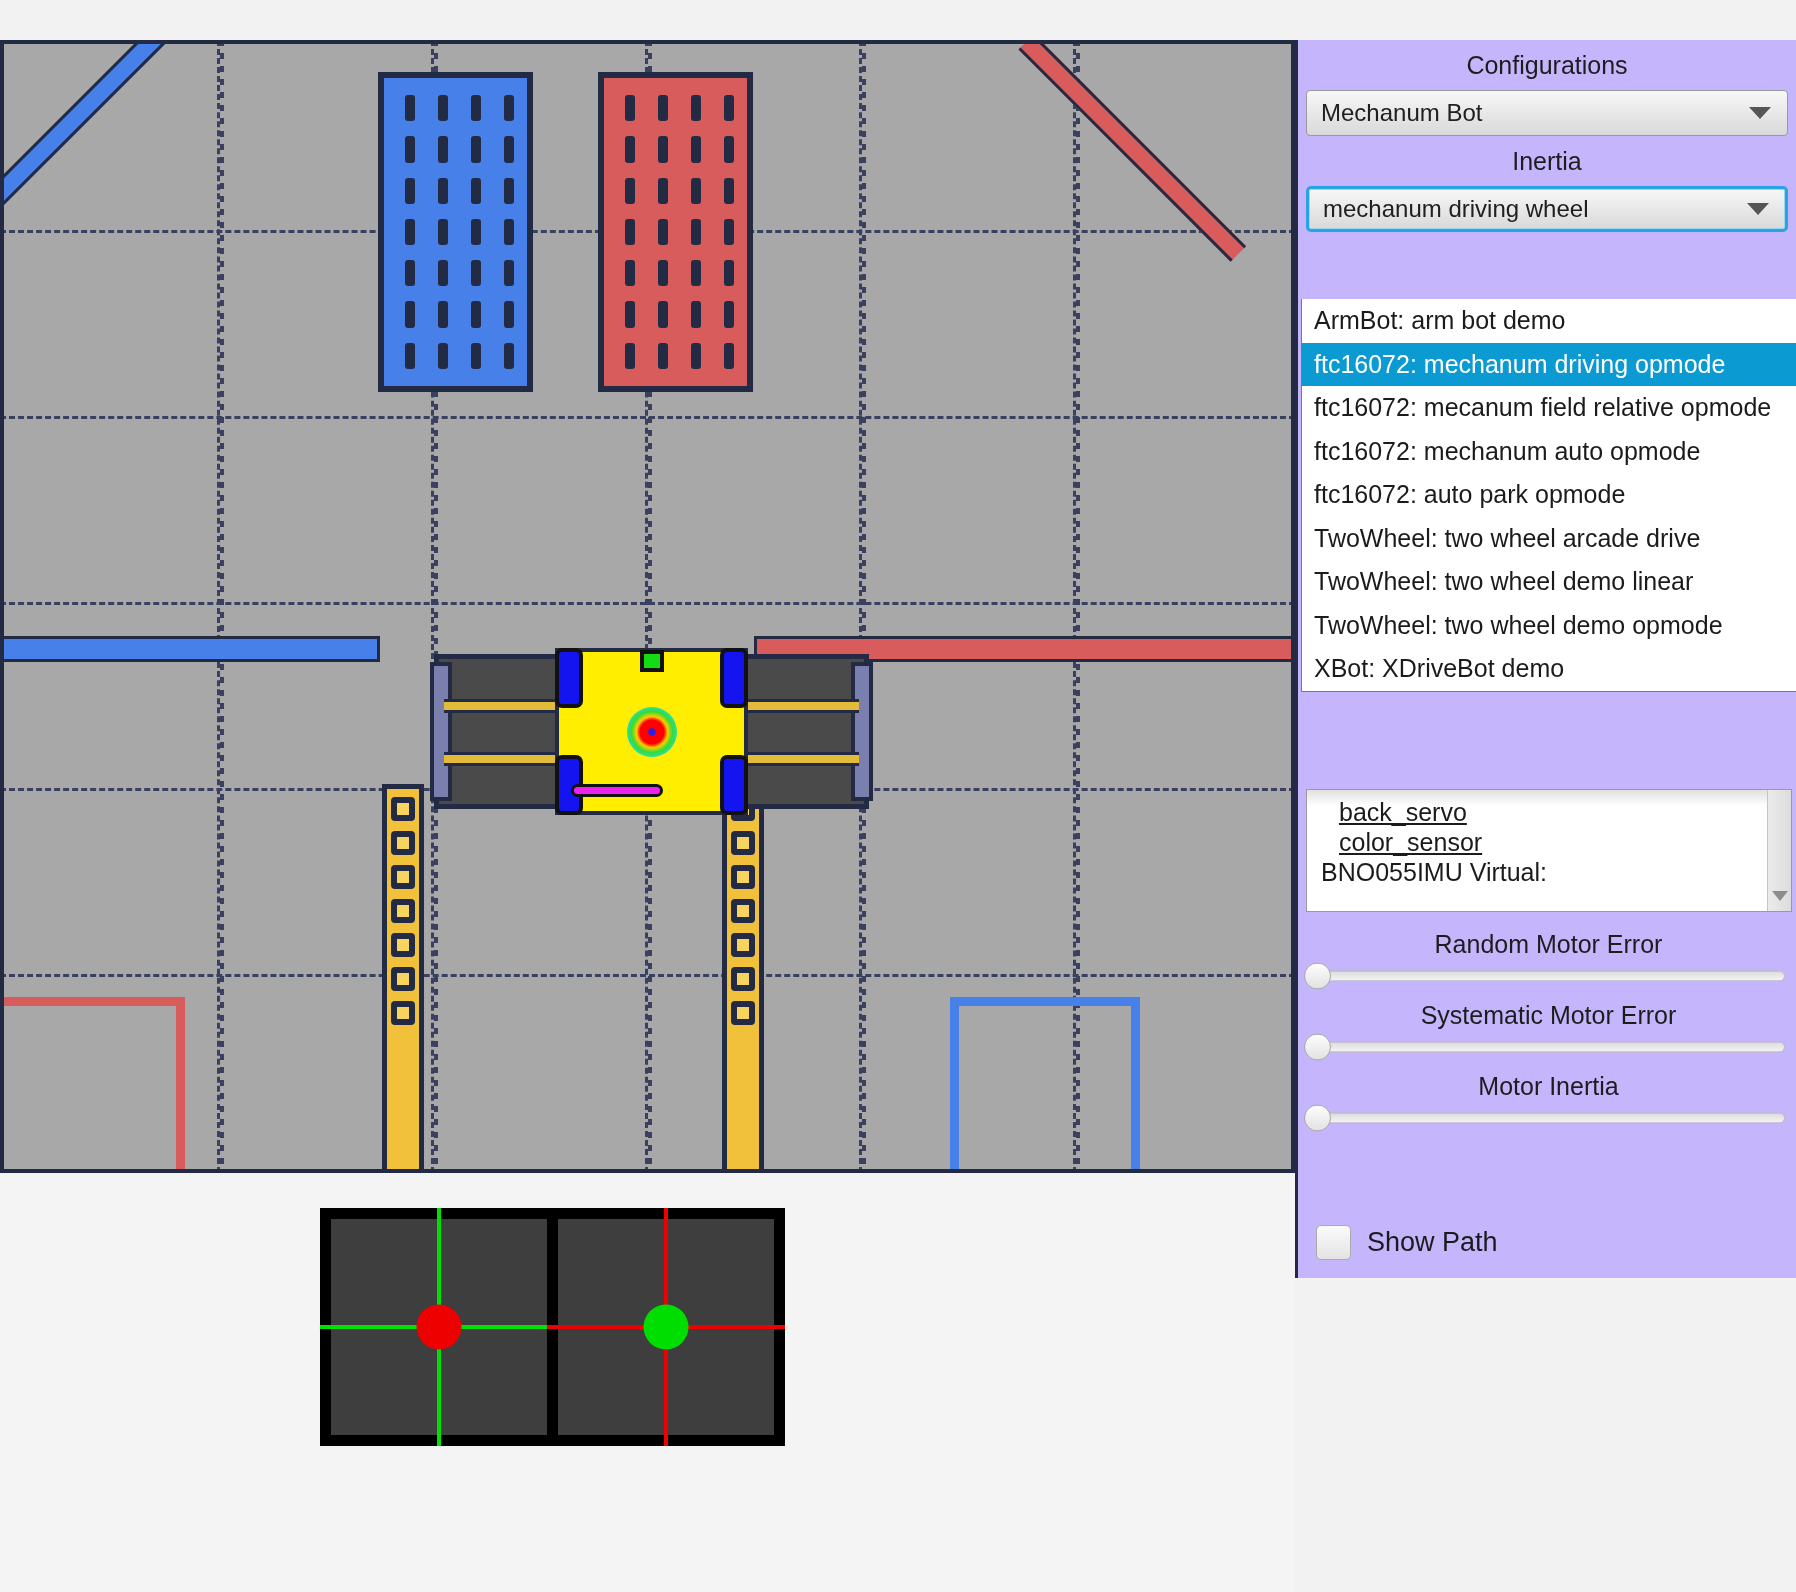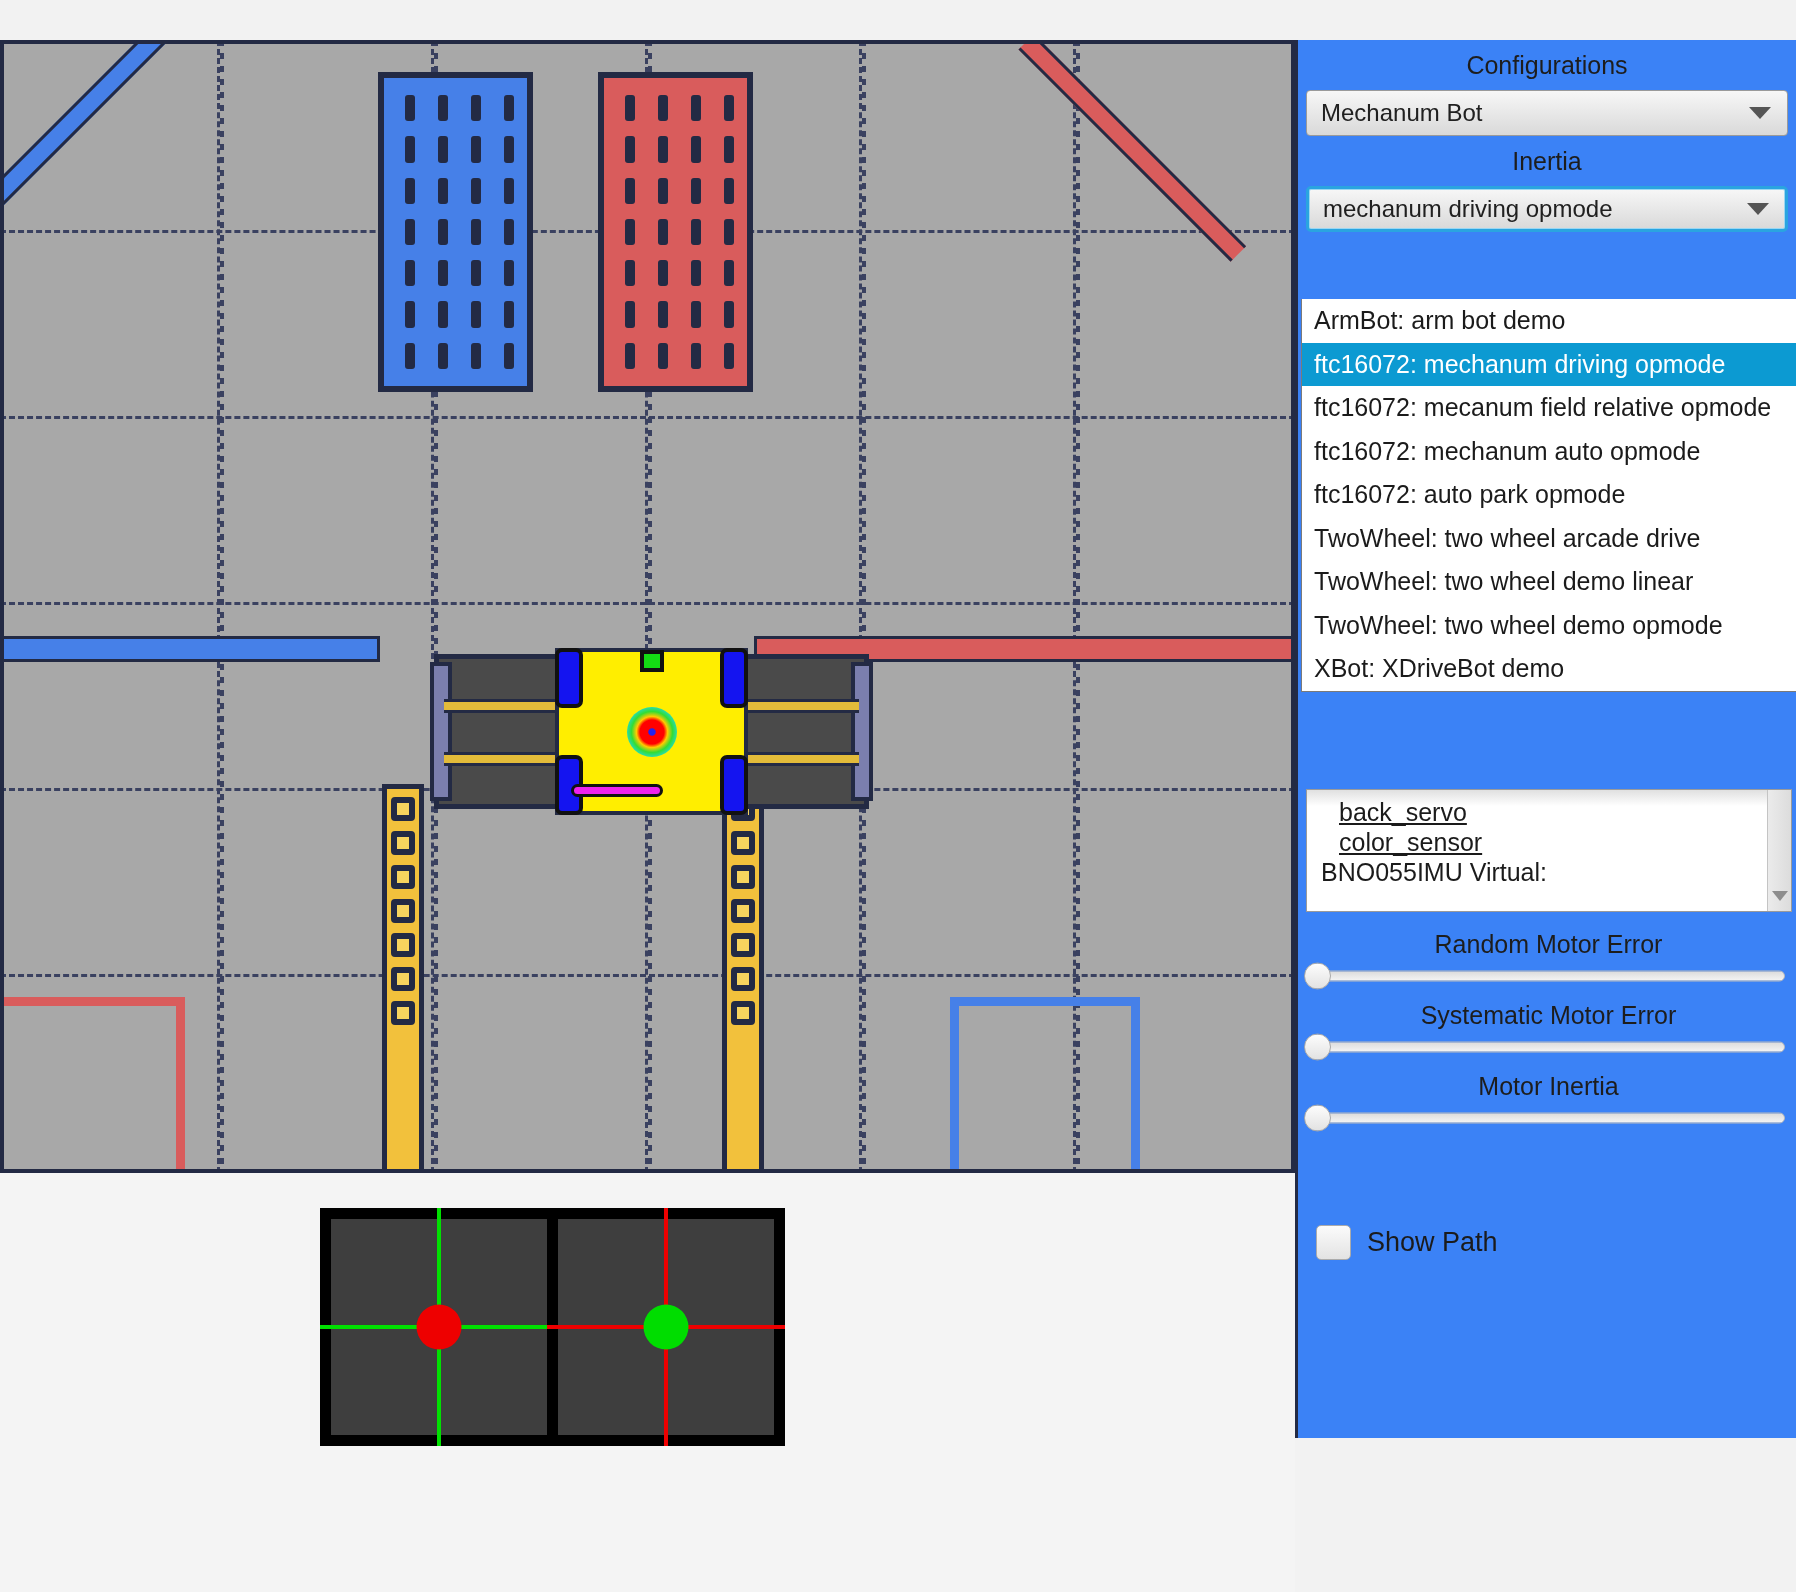--- a/index.html
+++ b/index.html
@@ -143,22 +143,22 @@
   }
   .magenta-bar {
     position: absolute; left: 12px; bottom: 14px;
     width: 92px; height: 13px; background: #ee22ee;
     border: 3px solid #111; border-radius: 7px;
   }
 
   
   #side {
     position: absolute; left: 1295px; top: 40px;
-    width: 501px; height: 1398px;
-    background: #3b82f6;
+    width: 501px; height: 1238px;
+    background: #c4b5fd;
     border-left: 3px solid #232a44;
   }
   .panel-label {
     text-align: center; font-size: 25px; color: #1d1d1d;
     padding: 11px 0 10px;
   }
   .combo {
     position: relative; margin: 0 8px;
     height: 46px; border: 1px solid #9a9a9a; border-radius: 4px;
     background: linear-gradient(to bottom, #f7f7f7 0%, #d9d9d9 100%);
@@ -402,21 +402,21 @@
     <div class="panel-label">Configurations</div>
 
     <div class="combo">
       <span>Mechanum Bot</span>
       <span class="caret"></span>
     </div>
 
     <div class="panel-label">Inertia</div>
 
     <div class="combo focused">
-      <span>mechanum driving opmode</span>
+      <span>mechanum driving wheel</span>
       <span class="caret"></span>
     </div>
 
     <div id="dropdown">
         <div class="dd-item">ArmBot: arm bot demo</div>
         <div class="dd-item selected">ftc16072: mechanum driving opmode</div>
         <div class="dd-item">ftc16072: mecanum field relative opmode</div>
         <div class="dd-item">ftc16072: mechanum auto opmode</div>
         <div class="dd-item">ftc16072: auto park opmode</div>
         <div class="dd-item">TwoWheel: two wheel arcade drive</div>

